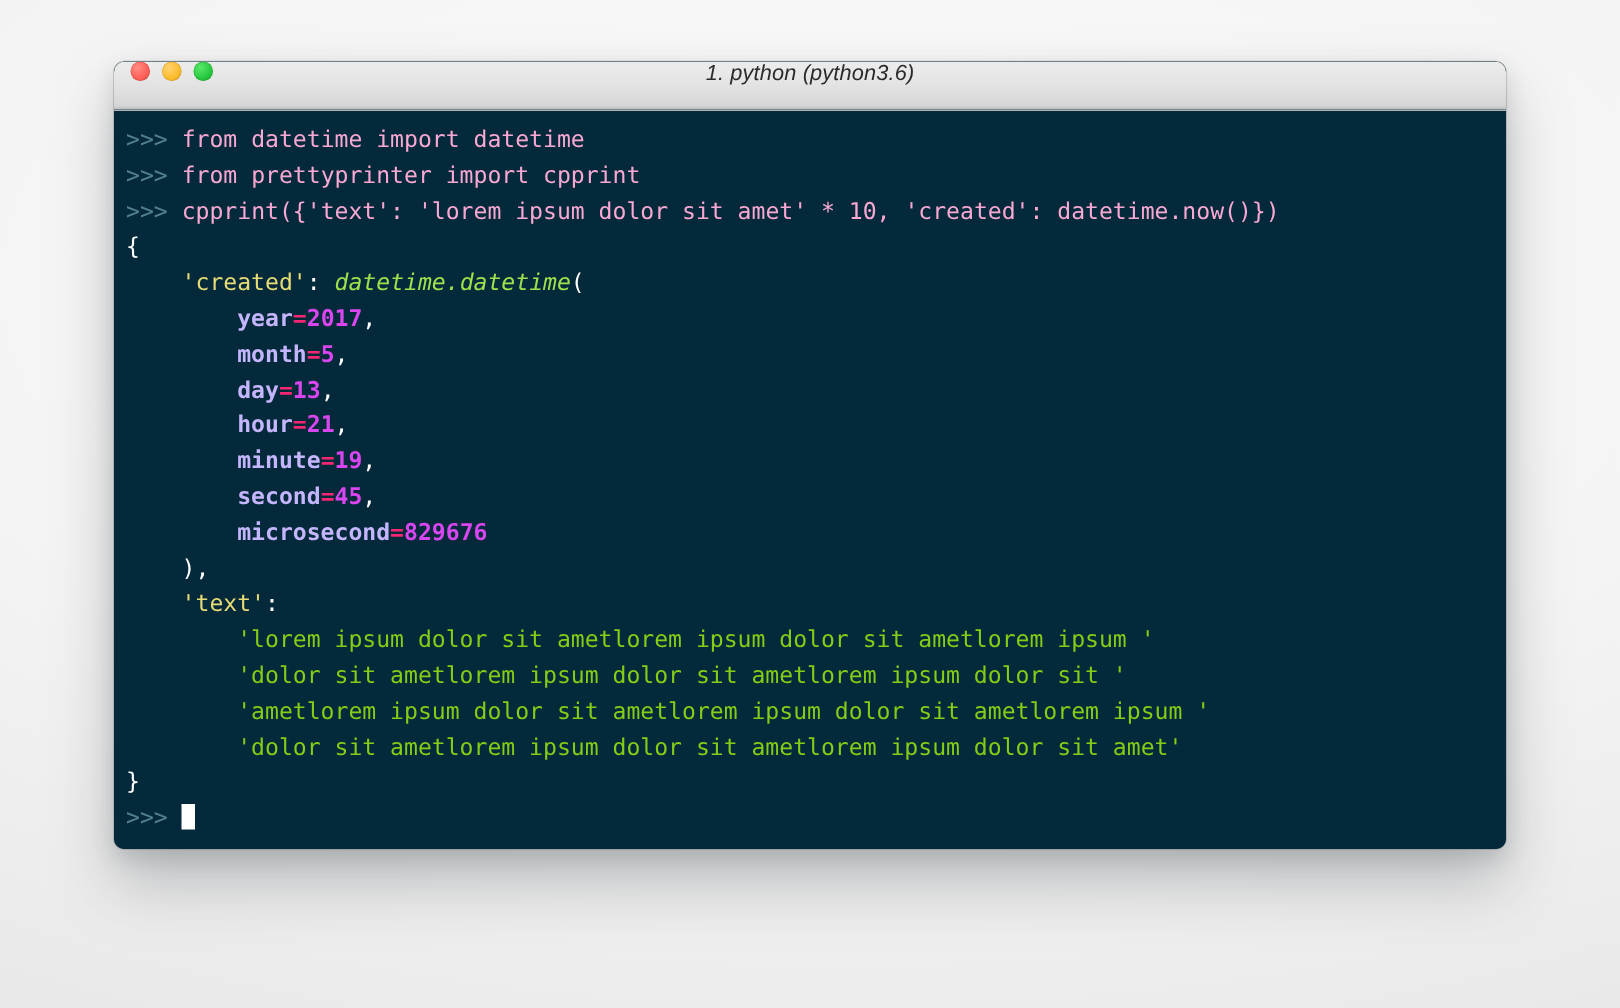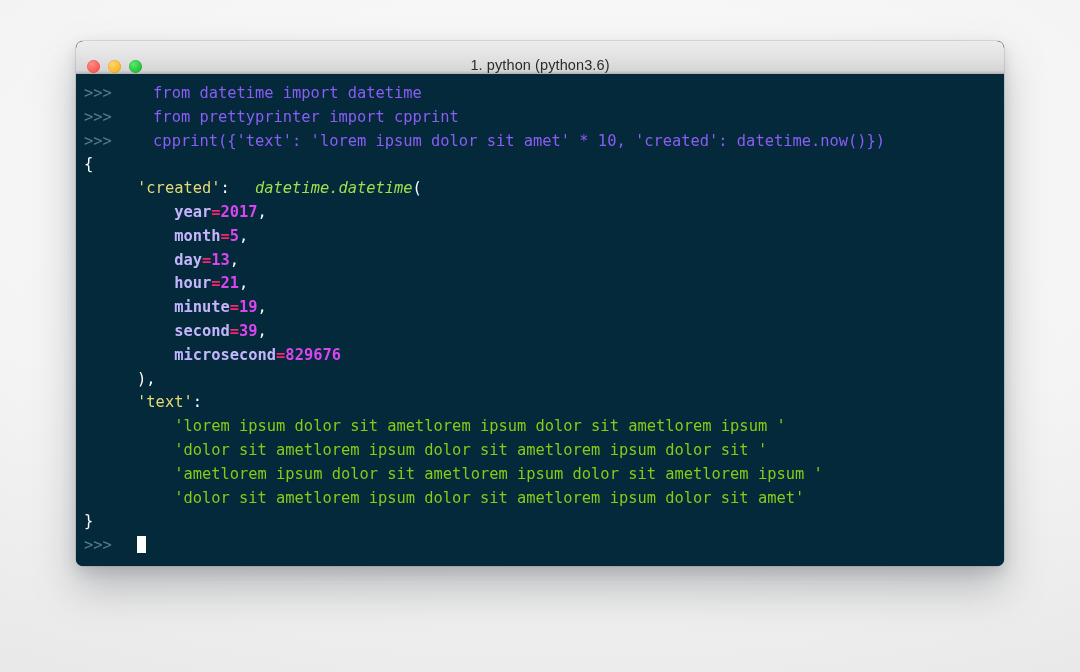--- a/index.html
+++ b/index.html
@@ -34,23 +34,24 @@
       0 0 0 0.5px rgba(130,130,130,0.45);
     overflow: hidden;
     background: #03293a;
   }
   .titlebar {
     height: 32px;
     background: linear-gradient(to bottom, #ececec 0%, #e4e4e4 45%, #d6d6d6 92%, #bdbdbd 100%);
     border-bottom: 1px solid #b4b4b4;
     position: relative;
     display: flex;
-    align-items: flex-end;
+    align-items: flex-start;
     border-top-left-radius: 7px;
     border-top-right-radius: 7px;
+    font-style: italic;
   }
   .traffic {
     display: flex;
     gap: 8px;
     padding-left: 11px;
     align-items: center;
   }
   .dot {
     width: 13px;
     height: 13px;
@@ -79,21 +80,21 @@
   .line {
     font-family: "DejaVu Sans Mono", "Liberation Mono", monospace;
     font-size: 15.4px;
     line-height: 23.8px;
     white-space: pre;
     padding-left: 8px;
     color: #e8e8e8;
     letter-spacing: 0px;
   }
   .prompt  { color: #527f8c; }
-  .plain   { color: #8b5cf6; margin-left: 16px; }
+  .plain   { color: #f9a8d4; }
   .str     { color: #84cc16; }
   .key     { color: #e6db74; }
   .fn      { color: #9fe04c; font-style: italic; }
   .kwarg   { color: #c4b5fd; font-weight: bold; }
   .eq      { color: #f72672; font-weight: bold; }
   .num     { color: #d946ef; font-weight: bold; }
   .punct   { color: #ffffff; }
   .cursor {
     display: inline-block;
     width: 9px;
@@ -133,21 +134,21 @@
     <div class="line"><span class="plain">        </span><span class="kwarg">year</span><span class="eq">=</span><span class="num">2017</span><span class="punct">,</span></div>
 
     <div class="line"><span class="plain">        </span><span class="kwarg">month</span><span class="eq">=</span><span class="num">5</span><span class="punct">,</span></div>
 
     <div class="line"><span class="plain">        </span><span class="kwarg">day</span><span class="eq">=</span><span class="num">13</span><span class="punct">,</span></div>
 
     <div class="line"><span class="plain">        </span><span class="kwarg">hour</span><span class="eq">=</span><span class="num">21</span><span class="punct">,</span></div>
 
     <div class="line"><span class="plain">        </span><span class="kwarg">minute</span><span class="eq">=</span><span class="num">19</span><span class="punct">,</span></div>
 
-    <div class="line"><span class="plain">        </span><span class="kwarg">second</span><span class="eq">=</span><span class="num">39</span><span class="punct">,</span></div>
+    <div class="line"><span class="plain">        </span><span class="kwarg">second</span><span class="eq">=</span><span class="num">45</span><span class="punct">,</span></div>
 
     <div class="line"><span class="plain">        </span><span class="kwarg">microsecond</span><span class="eq">=</span><span class="num">829676</span><span class="punct"></span></div>
 
     <div class="line"><span class="plain">    </span><span class="punct">),</span></div>
 
     <div class="line"><span class="plain">    </span><span class="key">'text'</span><span class="punct">:</span></div>
 
     <div class="line"><span class="plain">        </span><span class="str">'lorem ipsum dolor sit ametlorem ipsum dolor sit ametlorem ipsum '</span></div>
 
     <div class="line"><span class="plain">        </span><span class="str">'dolor sit ametlorem ipsum dolor sit ametlorem ipsum dolor sit '</span></div>

